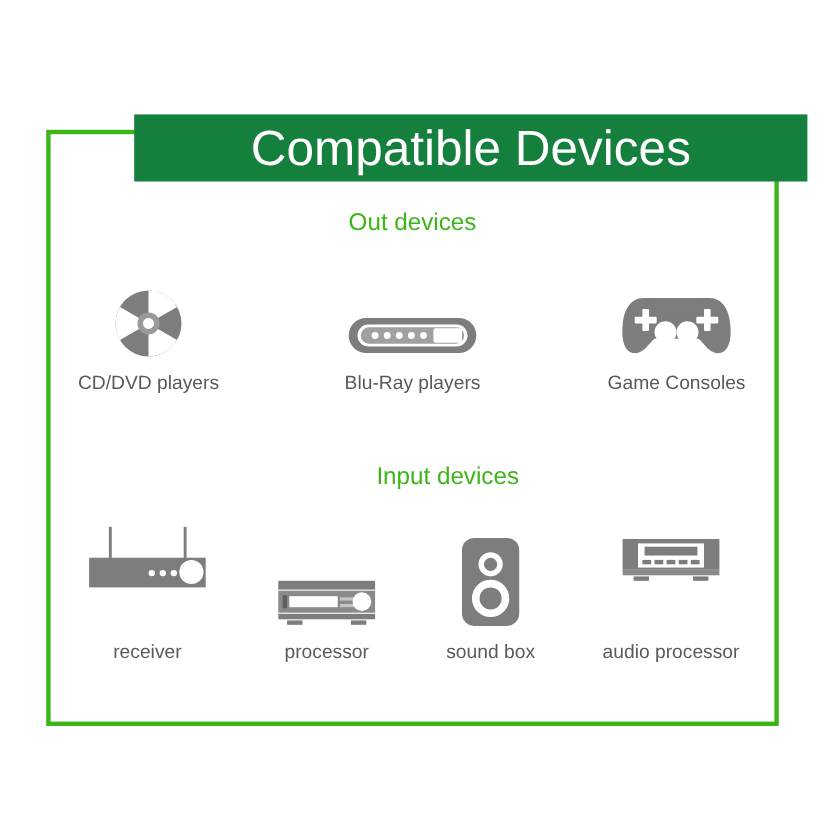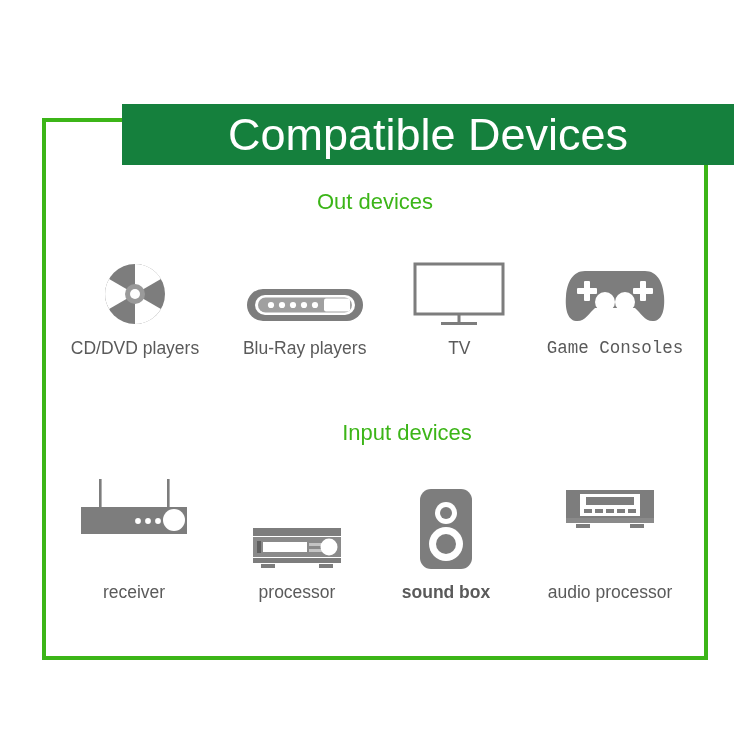--- a/index.html
+++ b/index.html
@@ -100,25 +100,25 @@
     font-size: 17.5px;
     line-height: 19px;
     white-space: nowrap;
     text-align: center;
   }
 
   
   #dev-cddvd     { width: 150px; }
   #dev-bluray    { width: 148px; justify-content: flex-end; }
   #dev-tv        { width: 120px; }
-  #dev-game      { width: 150px; font-family: Liberation Mono, monospace; }
+  #dev-game      { width: 150px; }
 
   #dev-receiver  { width: 148px; gap: 32px; }
   #dev-amplifier { width: 130px; }
-  #dev-soundbox  { width: 120px; font-weight: bold; }
+  #dev-soundbox  { width: 120px; }
   #dev-processor { width: 160px; gap: 40px; }
 
   svg { display: block; }
 </style>
 </head>
 <body>
 
 <div id="stage">
 
   <div class="frame"></div>
@@ -156,30 +156,20 @@
           <circle cx="36" cy="21" r="3.1" fill="#ffffff"></circle>
           <circle cx="47" cy="21" r="3.1" fill="#ffffff"></circle>
           <circle cx="58" cy="21" r="3.1" fill="#ffffff"></circle>
           <circle cx="69" cy="21" r="3.1" fill="#ffffff"></circle>
           <rect x="78" y="14.5" width="26" height="13" rx="2" ry="2" fill="#ffffff"></rect>
         </svg>
       </div>
       <div class="device-label">Blu-Ray players</div>
     </div>
 
-    <div class="device" id="dev-tv">
-      <div class="device-icon">
-        <svg width="92" height="64" viewBox="0 0 92 64">
-          <rect x="2" y="2" width="88" height="50" fill="none" stroke="#7d7d7d" stroke-width="3"></rect>
-          <rect x="44.5" y="52" width="3" height="9" fill="#7d7d7d"></rect>
-          <rect x="28" y="60" width="36" height="3" fill="#7d7d7d"></rect>
-        </svg>
-      </div>
-      <div class="device-label">TV</div>
-    </div>
 
     <div class="device" id="dev-game">
       <div class="device-icon">
         <svg width="104" height="60" viewBox="0 0 104 60">
           <path d="M22 5
                    C10 5 4 16 3 30
                    C2 42 4 54 13 55
                    C22 56 26 47 32 42
                    L72 42
                    C78 47 82 56 91 55

